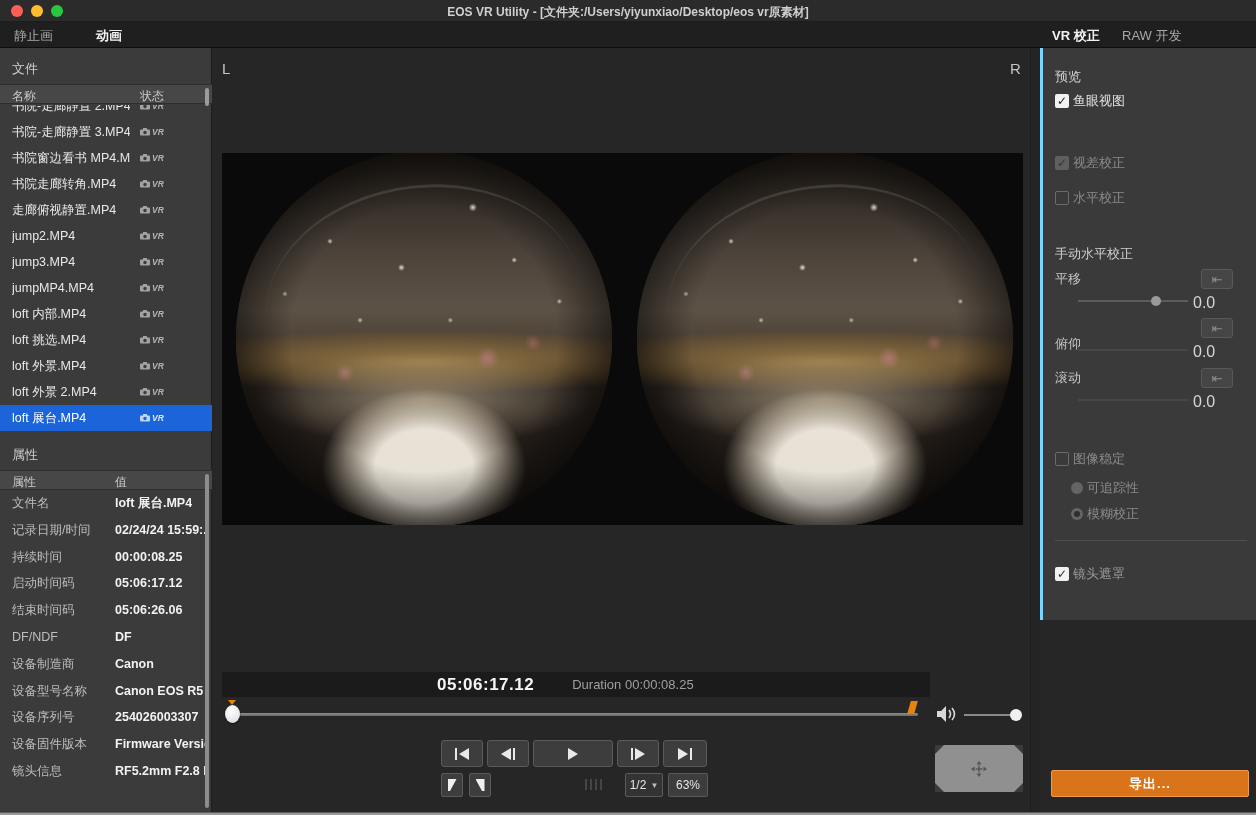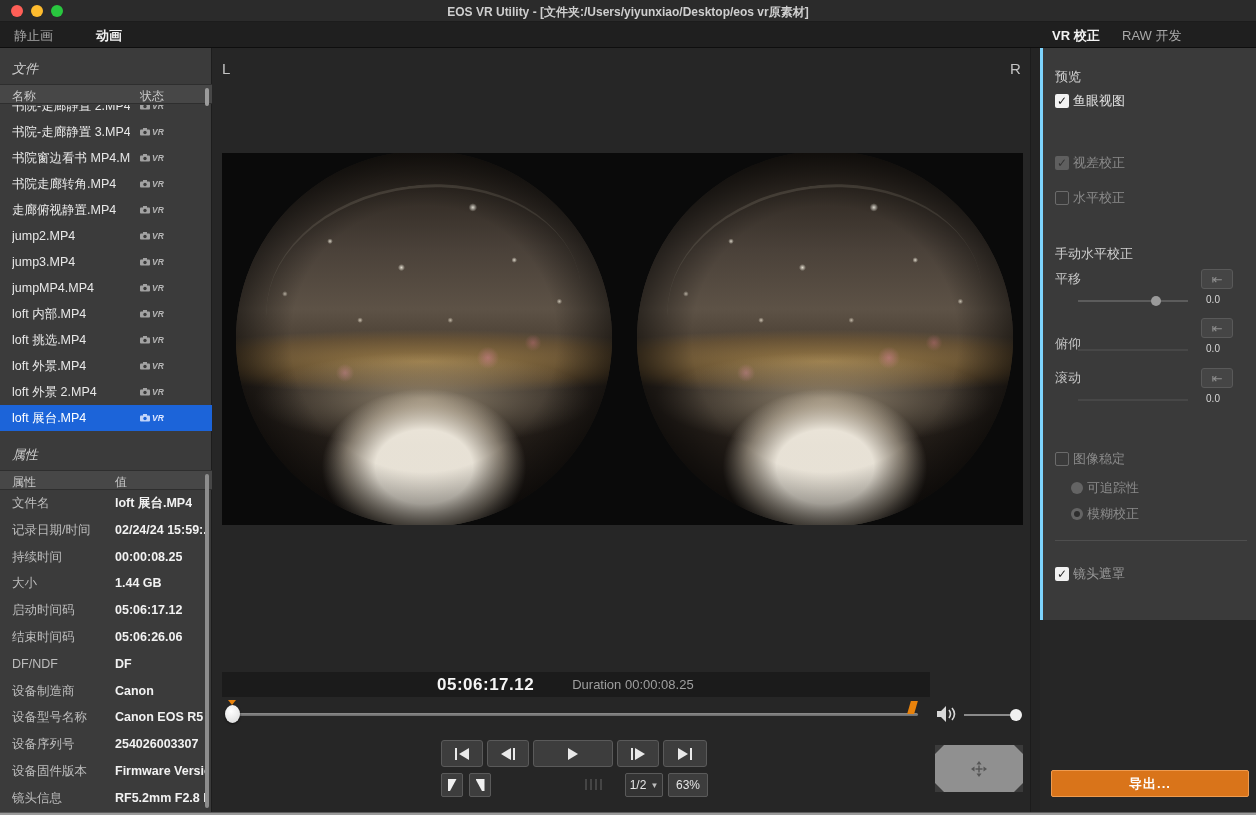--- a/index.html
+++ b/index.html
@@ -17,21 +17,21 @@
   .wtitle{position:absolute;left:0;right:0;top:4px;text-align:center;font-size:12px;font-weight:bold;color:#cfcfcf;}
 
   
   .tabbar{left:0;top:22px;width:1256px;height:26px;background:#1f1f1f;border-bottom:1px solid #0e0e0e;}
   .mtab{position:absolute;top:5px;font-size:13px;color:#a8a8a8;cursor:default;}
   .mtab.active{color:#f2f2f2;font-weight:bold;}
   .mtab .ul{position:absolute;left:-2px;right:-2px;bottom:-6px;height:3px;background:#e8820c;border-radius:1px;}
 
   
   .sidebar{left:0;top:48px;width:212px;height:767px;background:#3b3b3b;border-right:1px solid #1d1d1d;}
-  .paneltitle{position:absolute;left:12px;font-size:13px;color:#cfcfcf;font-style:italic;}
+  .paneltitle{position:absolute;left:12px;font-size:13px;color:#cfcfcf;}
   .colhdr{position:absolute;left:0;width:212px;height:20px;background:#474747;border-top:1px solid #2e2e2e;border-bottom:1px solid #2e2e2e;font-size:12px;color:#c9c9c9;}
   .colhdr span{position:absolute;top:3px;}
   .filelist{position:absolute;left:0;top:57px;width:212px;height:326px;overflow:hidden;}
   .frow{position:relative;height:26px;line-height:26px;padding-left:12px;font-size:12.5px;color:#e8e8e8;}
   .frow:first-child{margin-top:-12px;}
   .frow.selected{background:#1c64d9;color:#fff;}
   .fname{display:inline-block;max-width:118px;white-space:nowrap;overflow:hidden;}
   .fstatus{position:absolute;left:140px;top:0;height:26px;display:flex;align-items:center;gap:2px;color:#b5b5b5;font-size:8.5px;font-weight:bold;}
   .frow.selected .fstatus{color:#dfe8ff;}
   .vrcam{width:10px;height:8px;opacity:.85;}
@@ -106,21 +106,21 @@
   .cb-on{background:#f2f2f2;color:#1a1a1a;}
   .cb-on-dis{background:#5f5f5f;color:#333;}
   .cb-off-dis{background:transparent;border:1px solid #6b6b6b;}
   .radio{width:12px;height:12px;border-radius:50%;background:#646464;position:relative;}
   .radio.sel::after{content:"";position:absolute;left:3px;top:3px;width:6px;height:6px;border-radius:50%;background:#2e2e2e;}
   .rstbtn{position:absolute;left:158px;width:32px;height:20px;background:#454545;border:1px solid #595959;border-radius:3px;
           color:#8f8f8f;font-size:13px;display:flex;align-items:center;justify-content:center;}
   .rtrack{position:absolute;left:35px;width:110px;height:2px;background:#474747;}
   .rtrack.en{background:#5c5c5c;}
   .rhandle{position:absolute;left:73px;top:-4px;width:10px;height:10px;border-radius:50%;background:#9a9a9a;}
-  .rval{position:absolute;width:40px;text-align:center;font-size:10px;color:#d6d6d6;}
+  .rval{position:absolute;width:40px;text-align:left;font-size:16px;color:#d6d6d6;}
   .rdivider{position:absolute;left:12px;width:192px;height:1px;background:#4e4e4e;}
   .exportbtn{position:absolute;left:8px;top:722px;width:198px;height:27px;background:#d9741a;border:1px solid #ef9b4f;border-radius:2px;
              color:#fff;font-size:13px;font-weight:bold;display:flex;align-items:center;justify-content:center;letter-spacing:1px;}
   .bottomedge{left:0;top:812px;width:1256px;height:3px;background:#9a9a9a;border-top:1px solid #5c5c5c;}
 </style>
 </head>
 <body>
 
 <div class="app">
 
@@ -255,21 +255,20 @@
 
     <span class="paneltitle" style="top:398px;">属性</span>
     <div class="colhdr" style="top:422px;">
       <span style="left:12px;">属性</span>
       <span style="left:115px;">值</span>
     </div>
     <div class="abs" style="left:0;top:442px;width:212px;height:325px;overflow:hidden;">
       <div class="prow"><span class="propkey">文件名</span><span class="propval">loft 展台.MP4</span></div>
       <div class="prow"><span class="propkey">记录日期/时间</span><span class="propval">02/24/24 15:59:...</span></div>
       <div class="prow"><span class="propkey">持续时间</span><span class="propval">00:00:08.25</span></div>
-      <div class="prow"><span class="propkey">大小</span><span class="propval">1.44 GB</span></div>
       <div class="prow"><span class="propkey">启动时间码</span><span class="propval">05:06:17.12</span></div>
       <div class="prow"><span class="propkey">结束时间码</span><span class="propval">05:06:26.06</span></div>
       <div class="prow"><span class="propkey">DF/NDF</span><span class="propval">DF</span></div>
       <div class="prow"><span class="propkey">设备制造商</span><span class="propval">Canon</span></div>
       <div class="prow"><span class="propkey">设备型号名称</span><span class="propval">Canon EOS R5</span></div>
       <div class="prow"><span class="propkey">设备序列号</span><span class="propval">254026003307</span></div>
       <div class="prow"><span class="propkey">设备固件版本</span><span class="propval">Firmware Versio...</span></div>
       <div class="prow"><span class="propkey">镜头信息</span><span class="propval">RF5.2mm F2.8 L...</span></div>
     </div>
     <div class="sb-thumb" style="left:205px;top:426px;height:334px;background:#8d8d8d;"></div>

